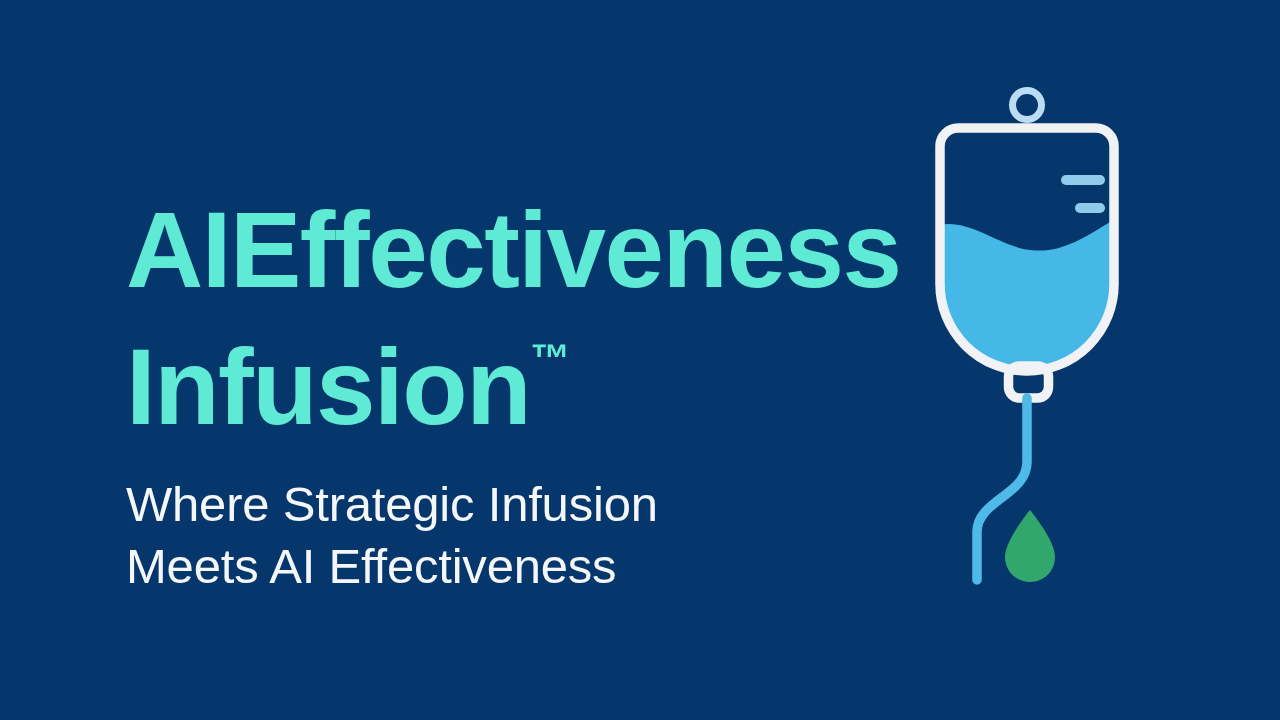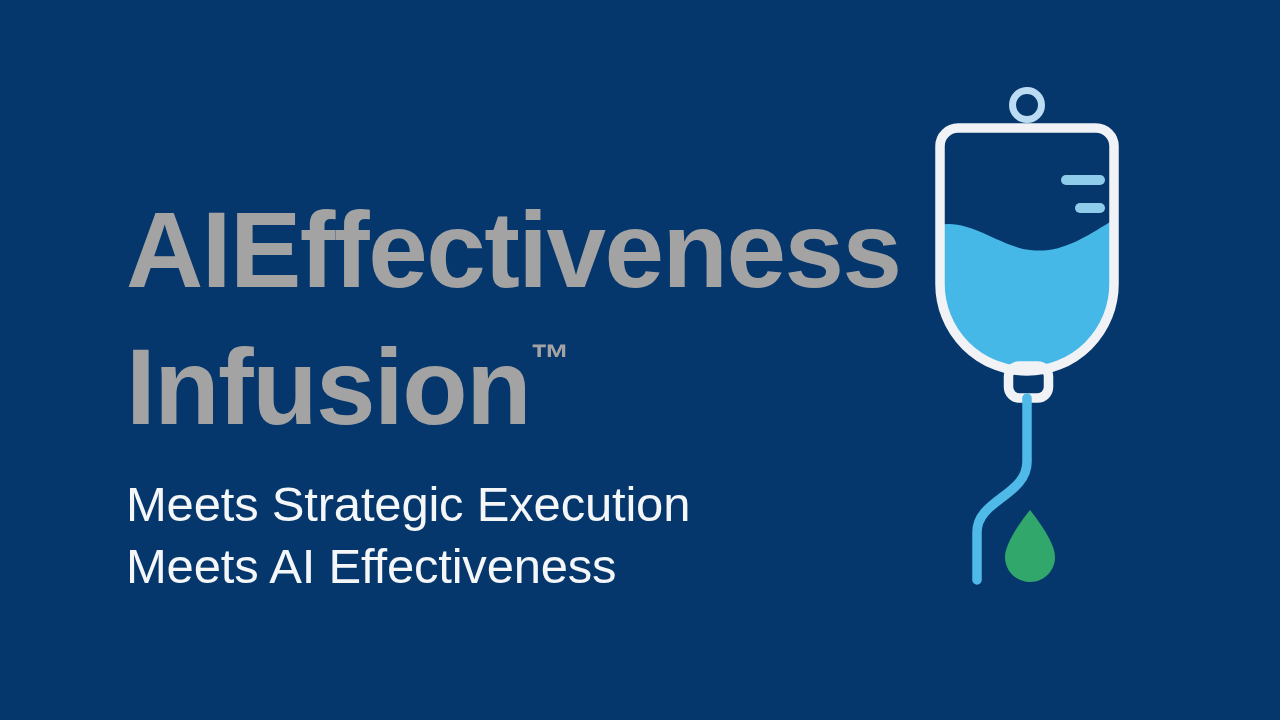--- a/index.html
+++ b/index.html
@@ -26,21 +26,21 @@
     top: 196px;
     width: 820px;
   }
   #headline {
     margin: 0;
     font-family: "Liberation Sans", sans-serif;
     font-weight: bold;
     font-size: 107px;
     line-height: 108px;
     letter-spacing: -1.5px;
-    color: #a3a3a3;
+    color: #5eead4;
     white-space: pre-line;
   }
   #headline .tm {
     font-size: 40px;
     font-weight: bold;
     vertical-align: 52px;
     letter-spacing: 0;
   }
   #subheadline {
     margin: 0;
@@ -62,21 +62,21 @@
   }
 </style>
 </head>
 <body>
 
 <div id="slide">
 
   <div id="text-block">
     <h1 id="headline"><span>AIEffectiveness
 Infusion</span><span class="tm">™</span></h1>
-    <p id="subheadline">Meets Strategic Execution
+    <p id="subheadline">Where Strategic Infusion
 Meets AI Effectiveness</p>
   </div>
 
   <svg id="iv-graphic" viewBox="0 0 260 540" xmlns="http://www.w3.org/2000/svg">
 
     <circle cx="127" cy="35" r="14.5" fill="none" stroke="#BBDCF2" stroke-width="7"></circle>
 
     <defs>
       <clipPath id="bagInner">
         <path d="M 40 76

